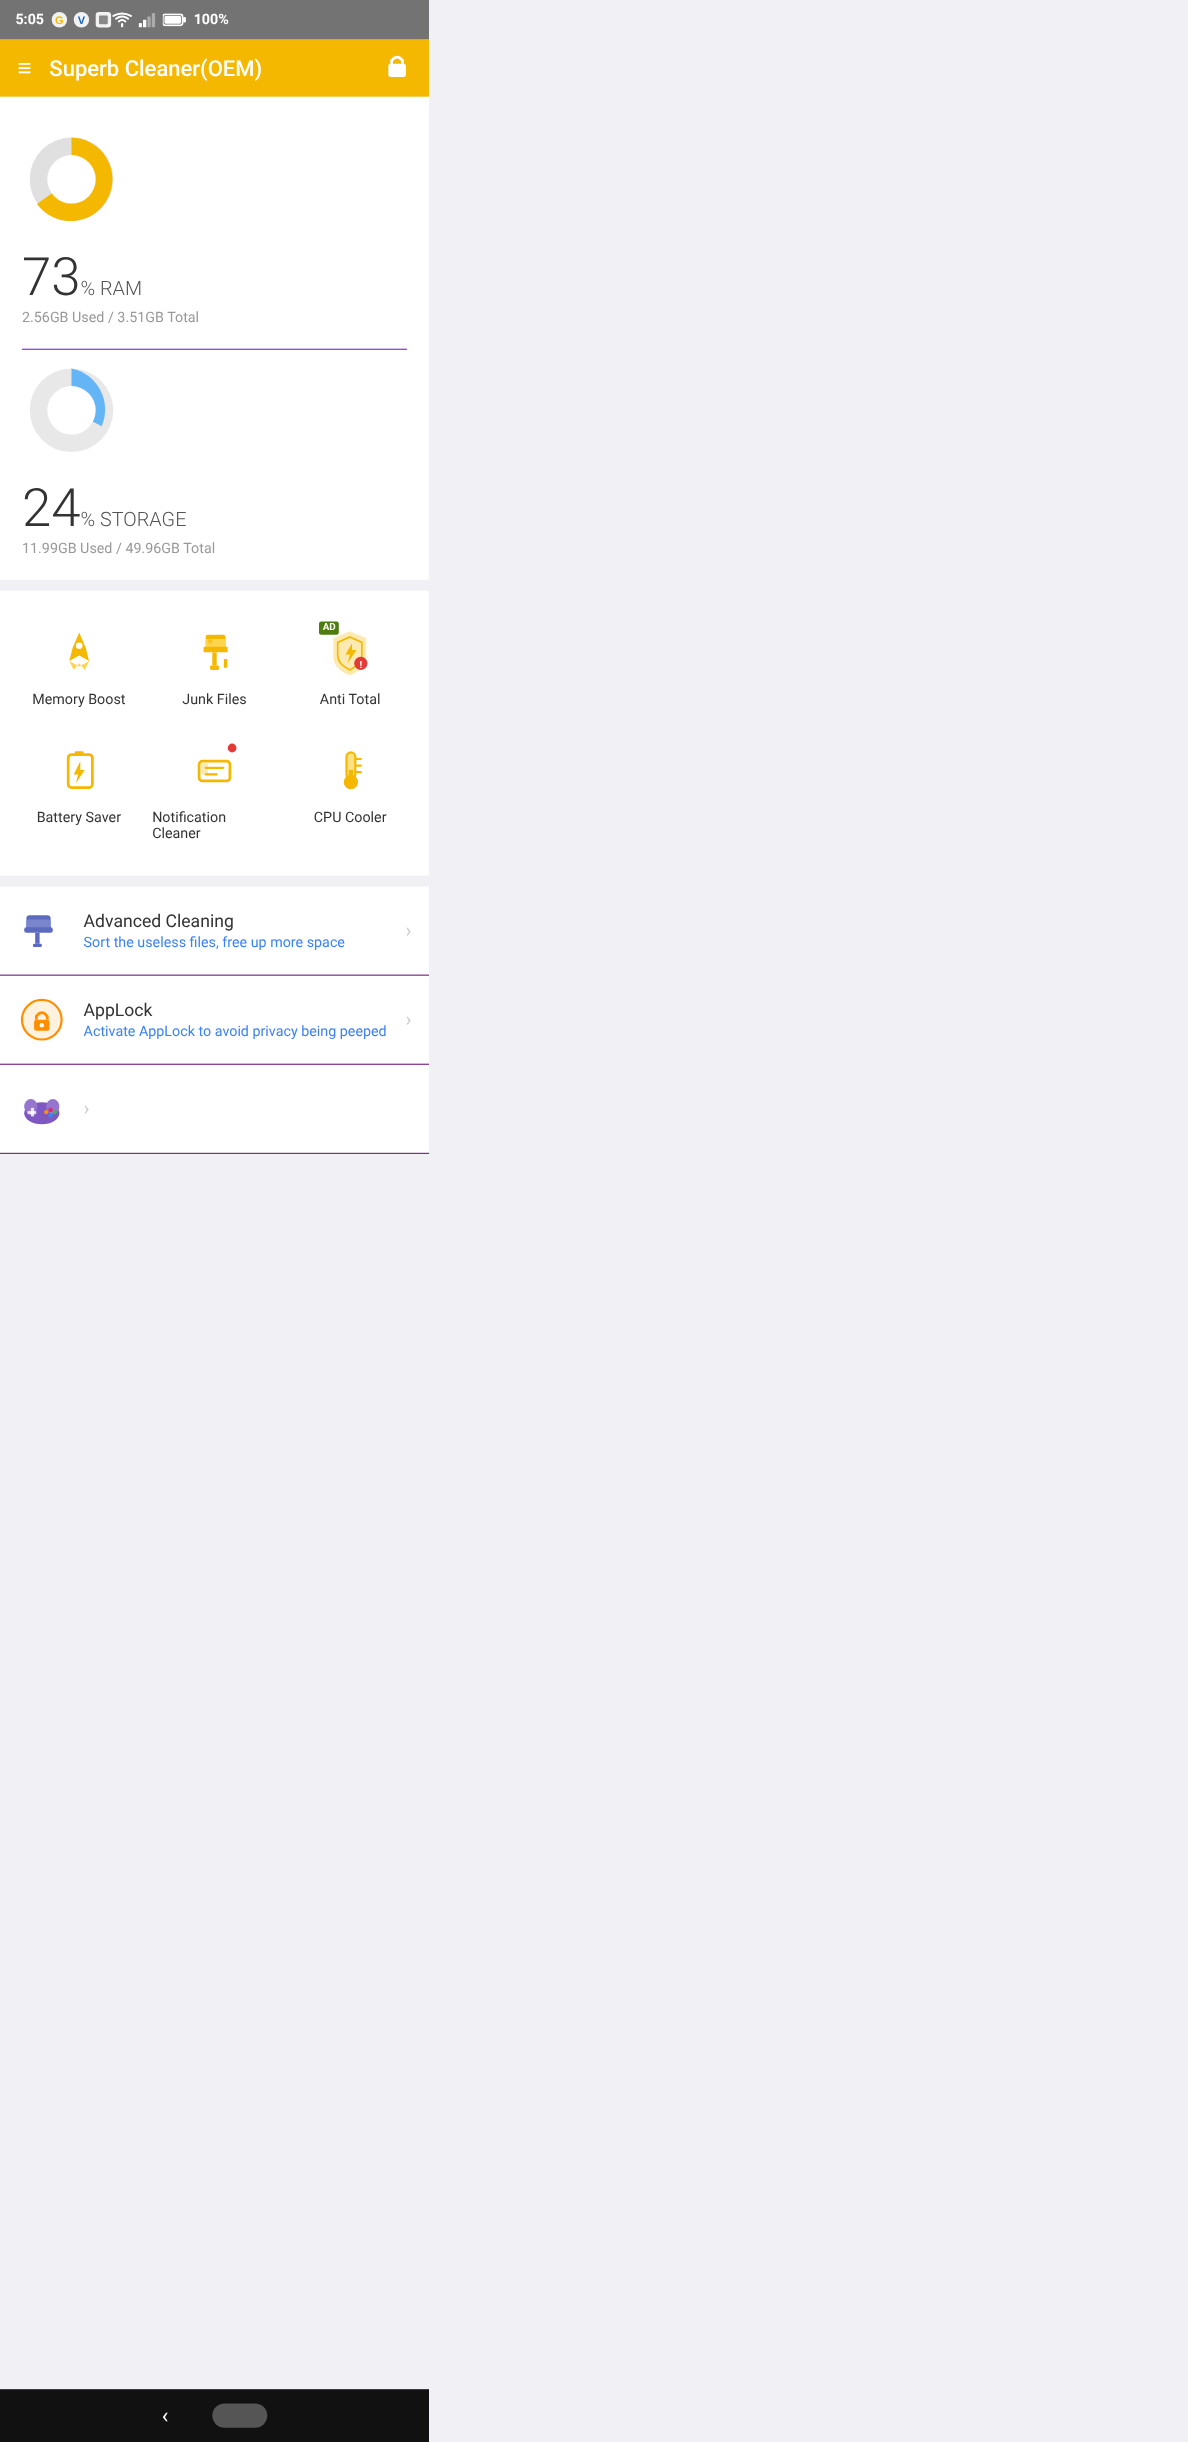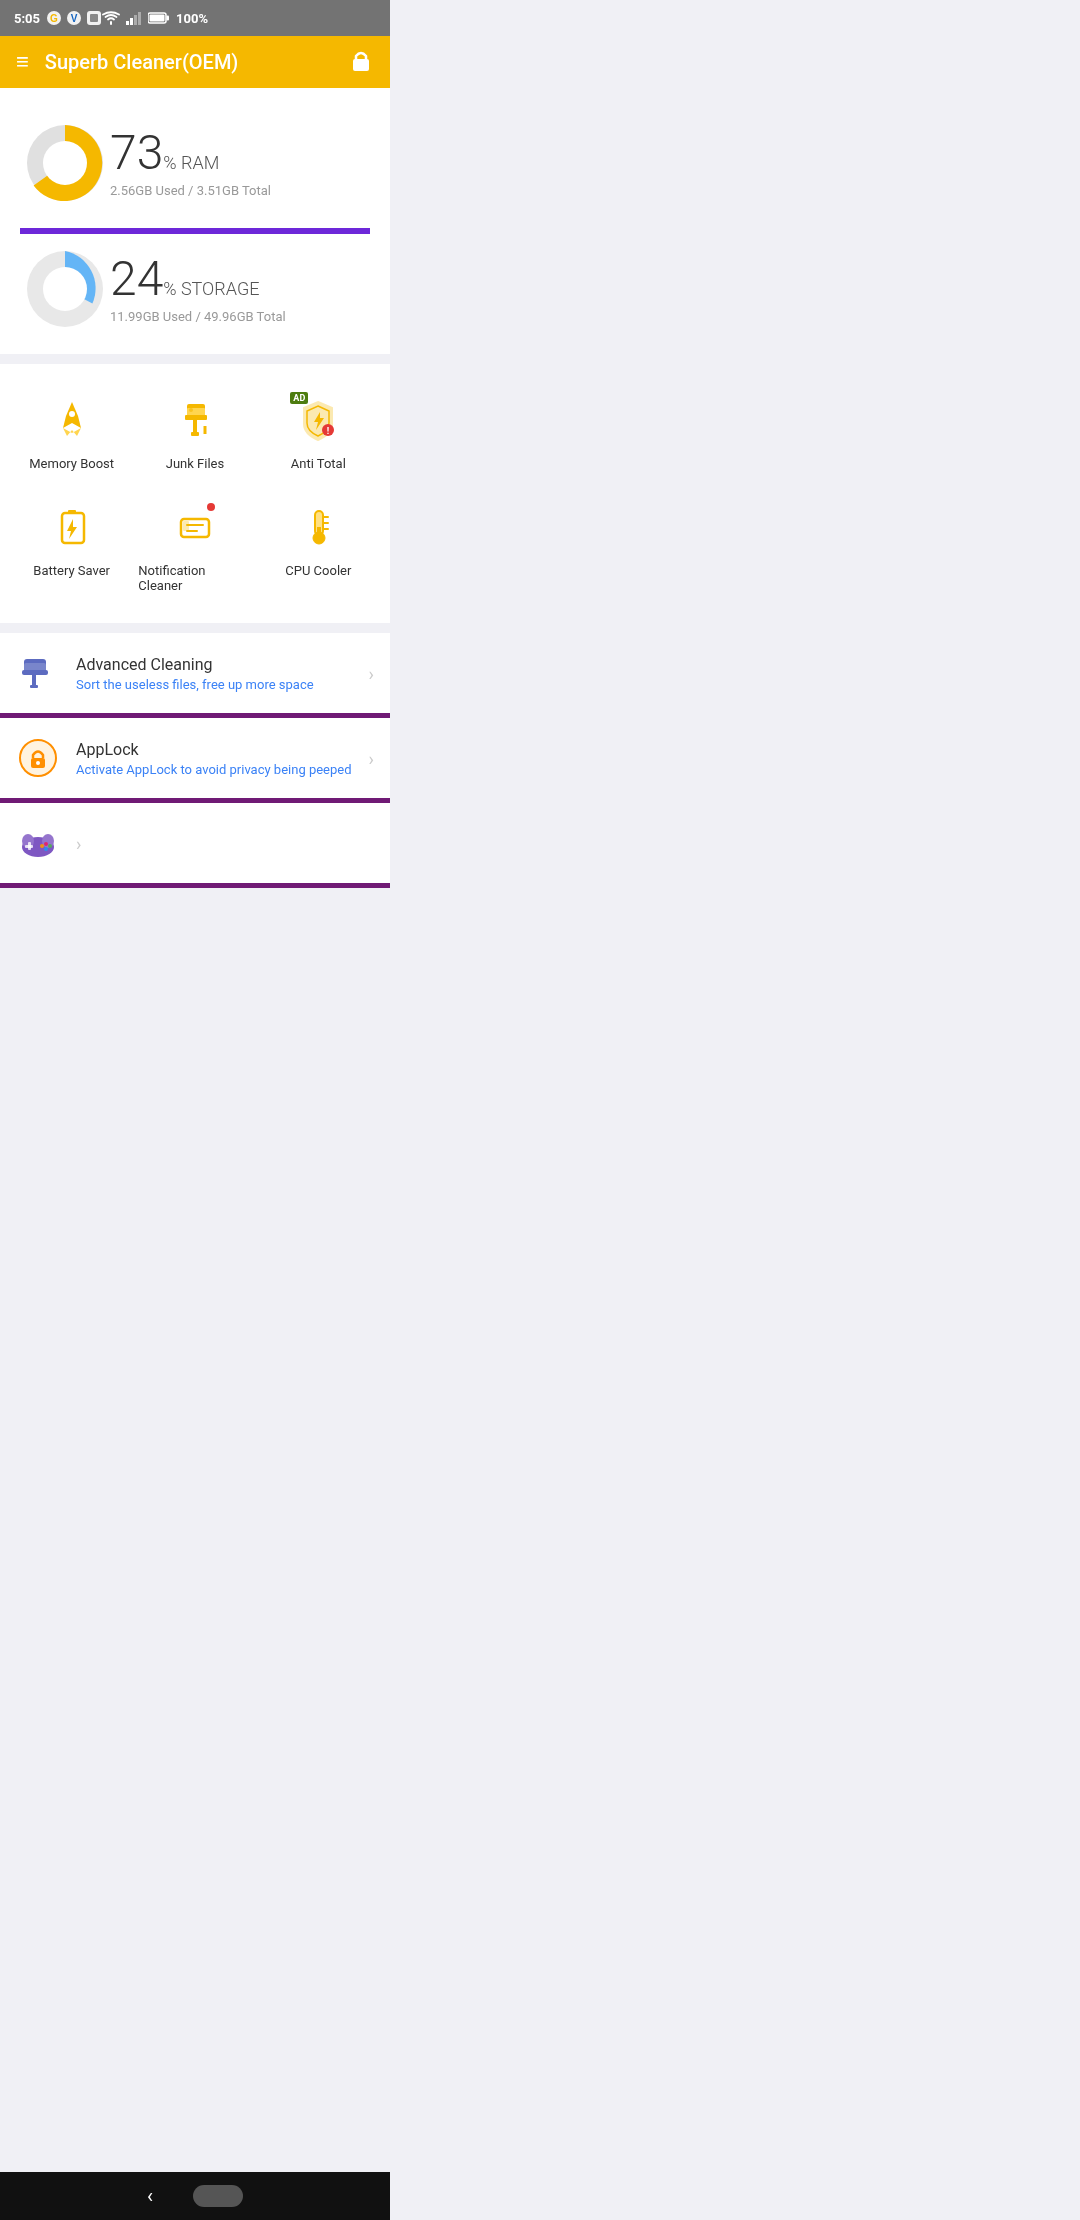--- a/index.html
+++ b/index.html
@@ -62,25 +62,27 @@
       font-size: 22px;
     }
 
     
     .stats-section {
       background: white;
       padding: 20px 20px 10px 20px;
     }
     .stat-row {
       display: flex;
-      align-items: center;
+      align-items: flex-start;
+      gap: 20px;
       padding: 10px 0;
+      flex-direction: column;
     }
     .stat-row + .stat-row {
-      border-top: 6px solid #6d28d9;
+      border-top: 1px solid #6d28d9;
       margin-top: 10px;
     }
 
     
     .pie-chart {
       width: 90px;
       height: 90px;
       flex-shrink: 0;
     }
     .stat-info {
@@ -157,21 +159,21 @@
 
     
     .list-section {
       background: white;
       margin-top: 10px;
     }
     .list-item {
       display: flex;
       align-items: center;
       padding: 18px 16px;
-      border-bottom: 5px solid #701a75;
+      border-bottom: 1px solid #701a75;
       cursor: pointer;
       gap: 16px;
     }
     .list-item-icon {
       width: 44px;
       height: 44px;
       flex-shrink: 0;
       display: flex;
       align-items: center;
       justify-content: center;

